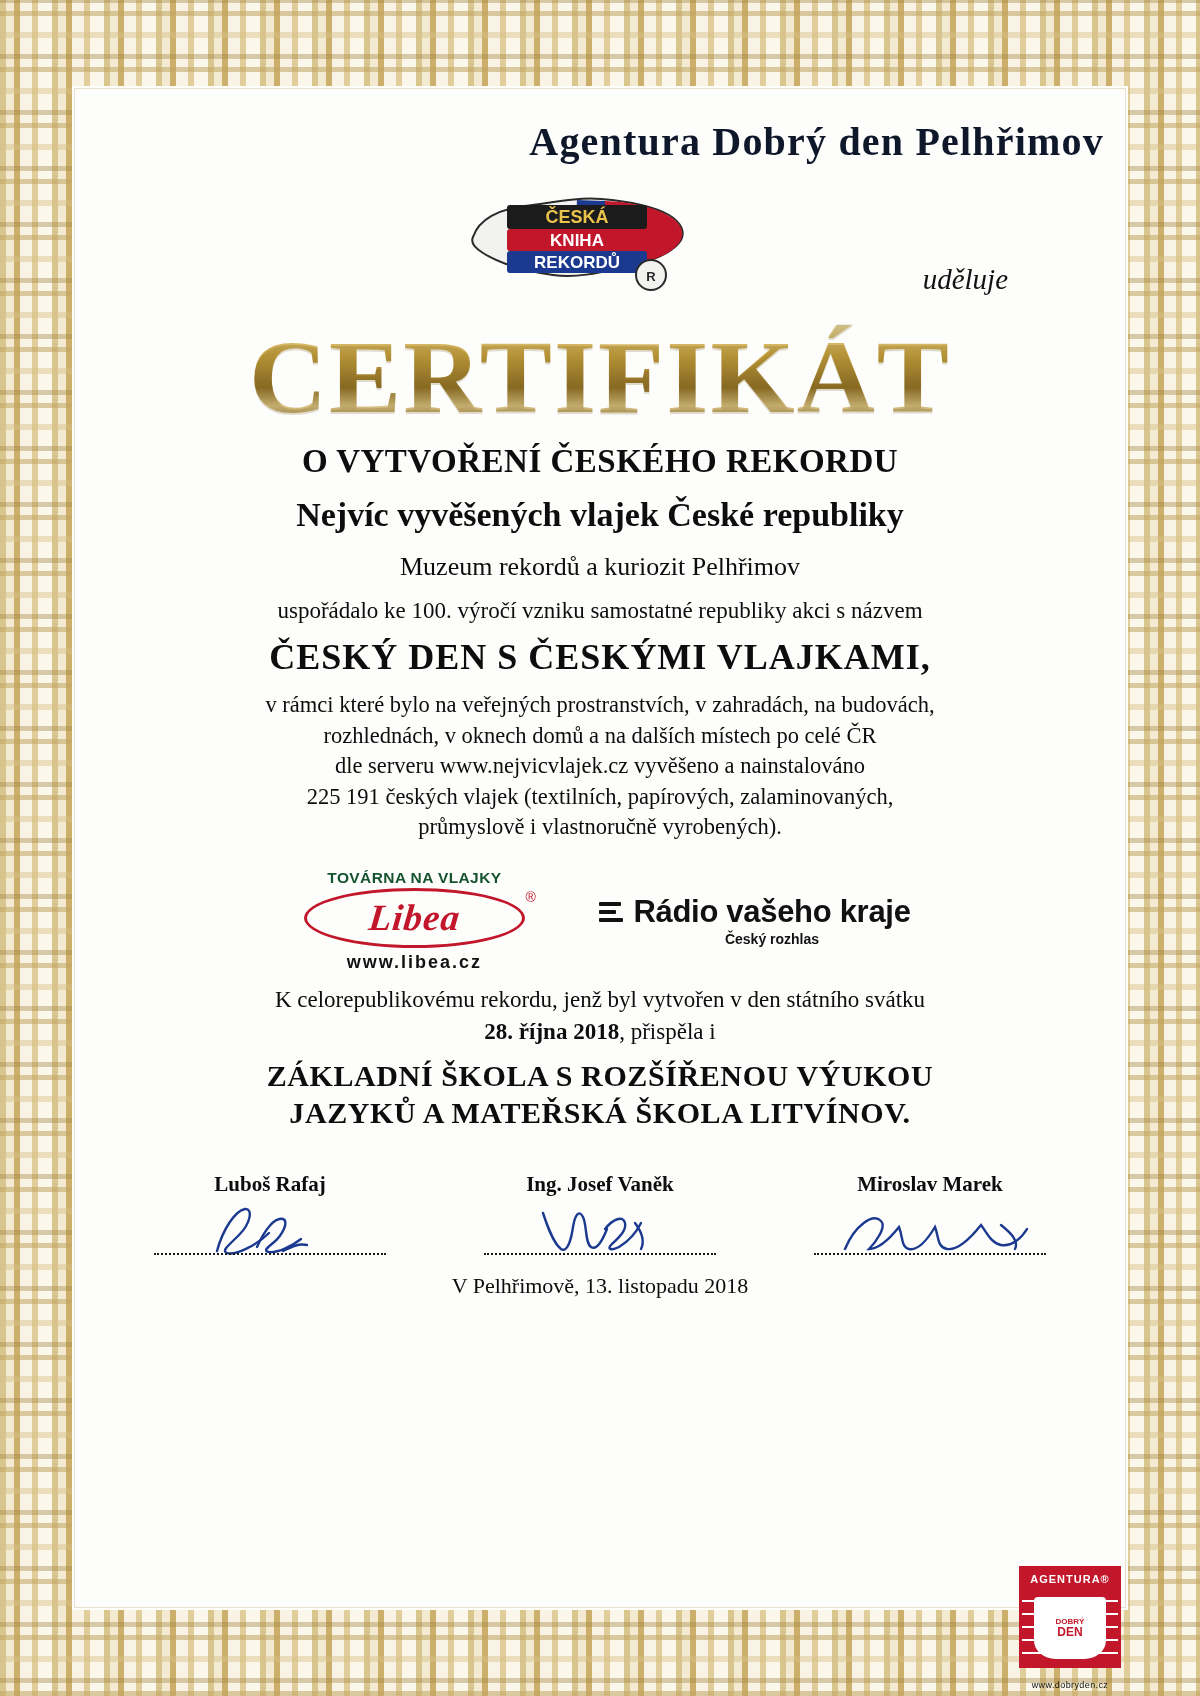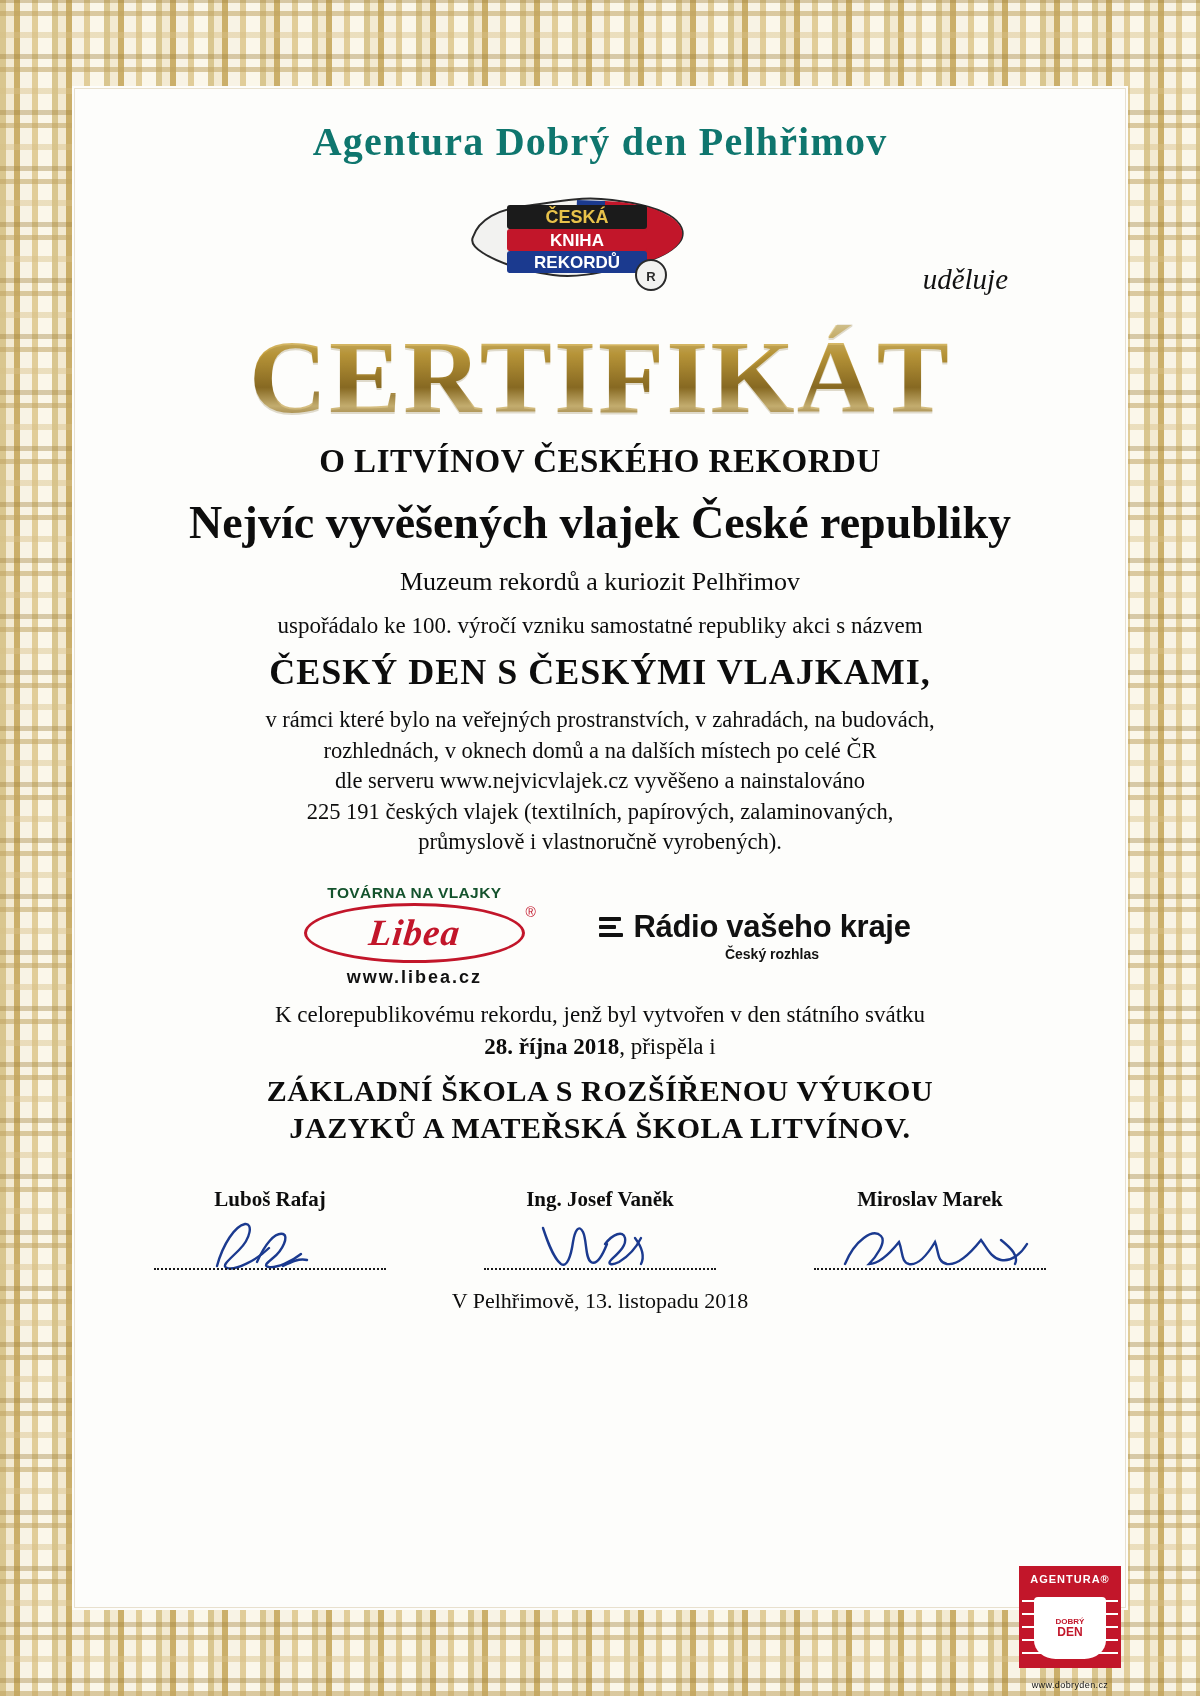--- a/index.html
+++ b/index.html
@@ -84,21 +84,22 @@
     bottom: 90px;
     text-align: center;
   }
 
   .org-title {
     font-family: "Liberation Serif", serif;
     font-weight: bold;
     font-size: 40px;
     letter-spacing: 1.2px;
     margin-top: 22px;
-    color: #0f766e;
+    color: #0f172a;
+    text-align: right;
   }
 
   .emblem-row {
     position: relative;
     height: 150px;
     margin-top: 6px;
   }
 
   
   .emblem {
@@ -137,21 +138,21 @@
   }
 
   .subtitle {
     font-weight: bold;
     font-size: 33px;
     letter-spacing: 0.5px;
     margin-top: 14px;
   }
   .record-name {
     font-weight: bold;
-    font-size: 46px;
+    font-size: 34px;
     margin-top: 16px;
   }
   .museum {
     font-size: 26px;
     margin-top: 18px;
   }
   .occasion {
     font-size: 23px;
     margin-top: 16px;
   }
@@ -408,21 +409,21 @@
           </g>
           <circle cx="196" cy="100" r="15" fill="#f2f2f0" stroke="#2a2a2a" stroke-width="2"></circle>
           <text x="196" y="106" font-family="Liberation Sans, sans-serif" font-size="13" font-weight="bold" fill="#2a2a2a" text-anchor="middle">R</text>
         </svg>
       </div>
       <div class="uděluje">uděluje</div>
     </div>
 
     <div class="certifikat">CERTIFIKÁT</div>
 
-    <div class="subtitle">O LITVÍNOV ČESKÉHO REKORDU</div>
+    <div class="subtitle">O VYTVOŘENÍ ČESKÉHO REKORDU</div>
 
     <div class="record-name">Nejvíc vyvěšených vlajek České republiky</div>
 
     <div class="museum">Muzeum rekordů a kuriozit Pelhřimov</div>
 
     <div class="occasion">uspořádalo ke 100. výročí vzniku samostatné republiky akci s názvem</div>
 
     <div class="event-name">ČESKÝ DEN S ČESKÝMI VLAJKAMI,</div>
 
     <div class="desc">

